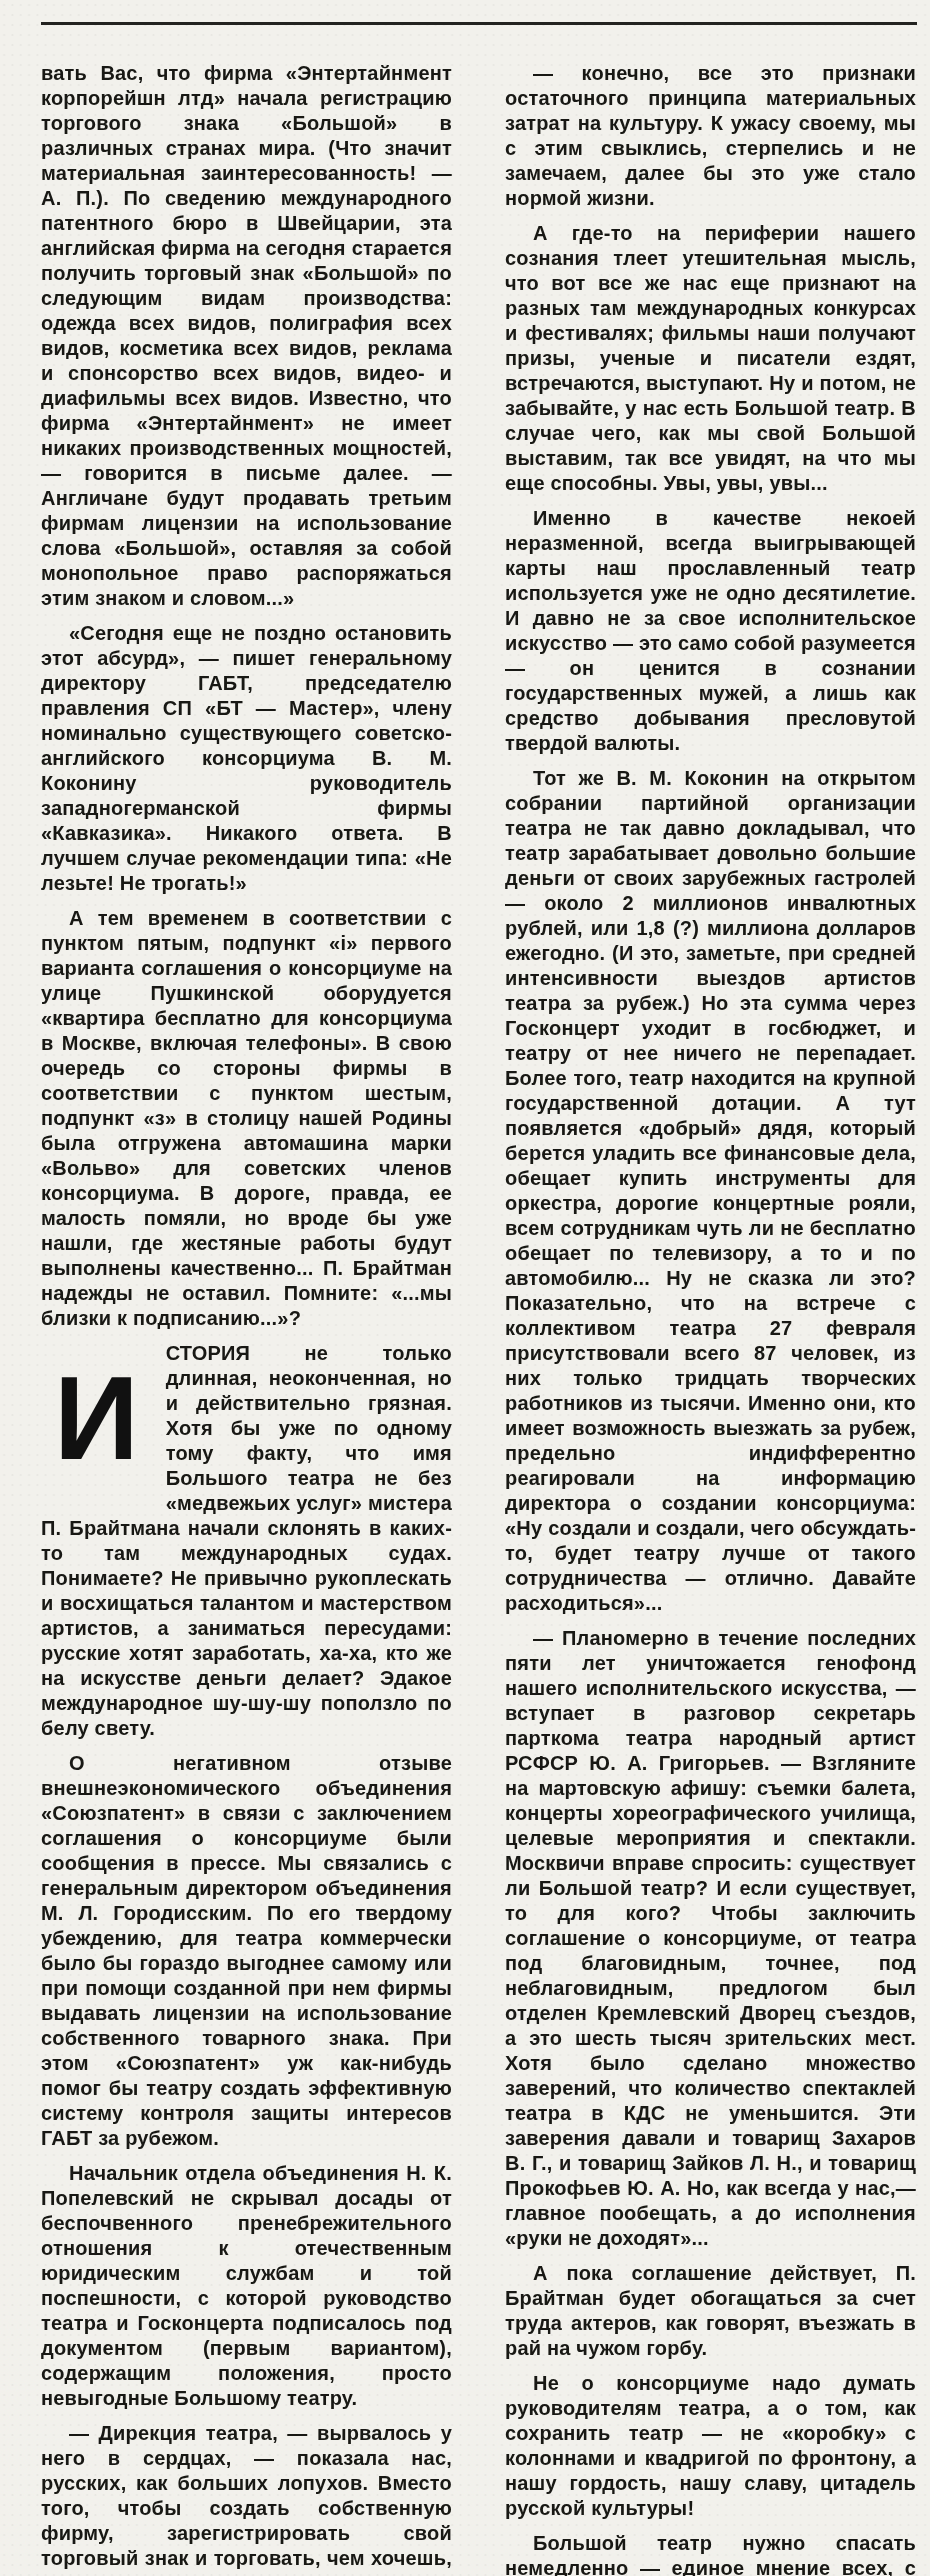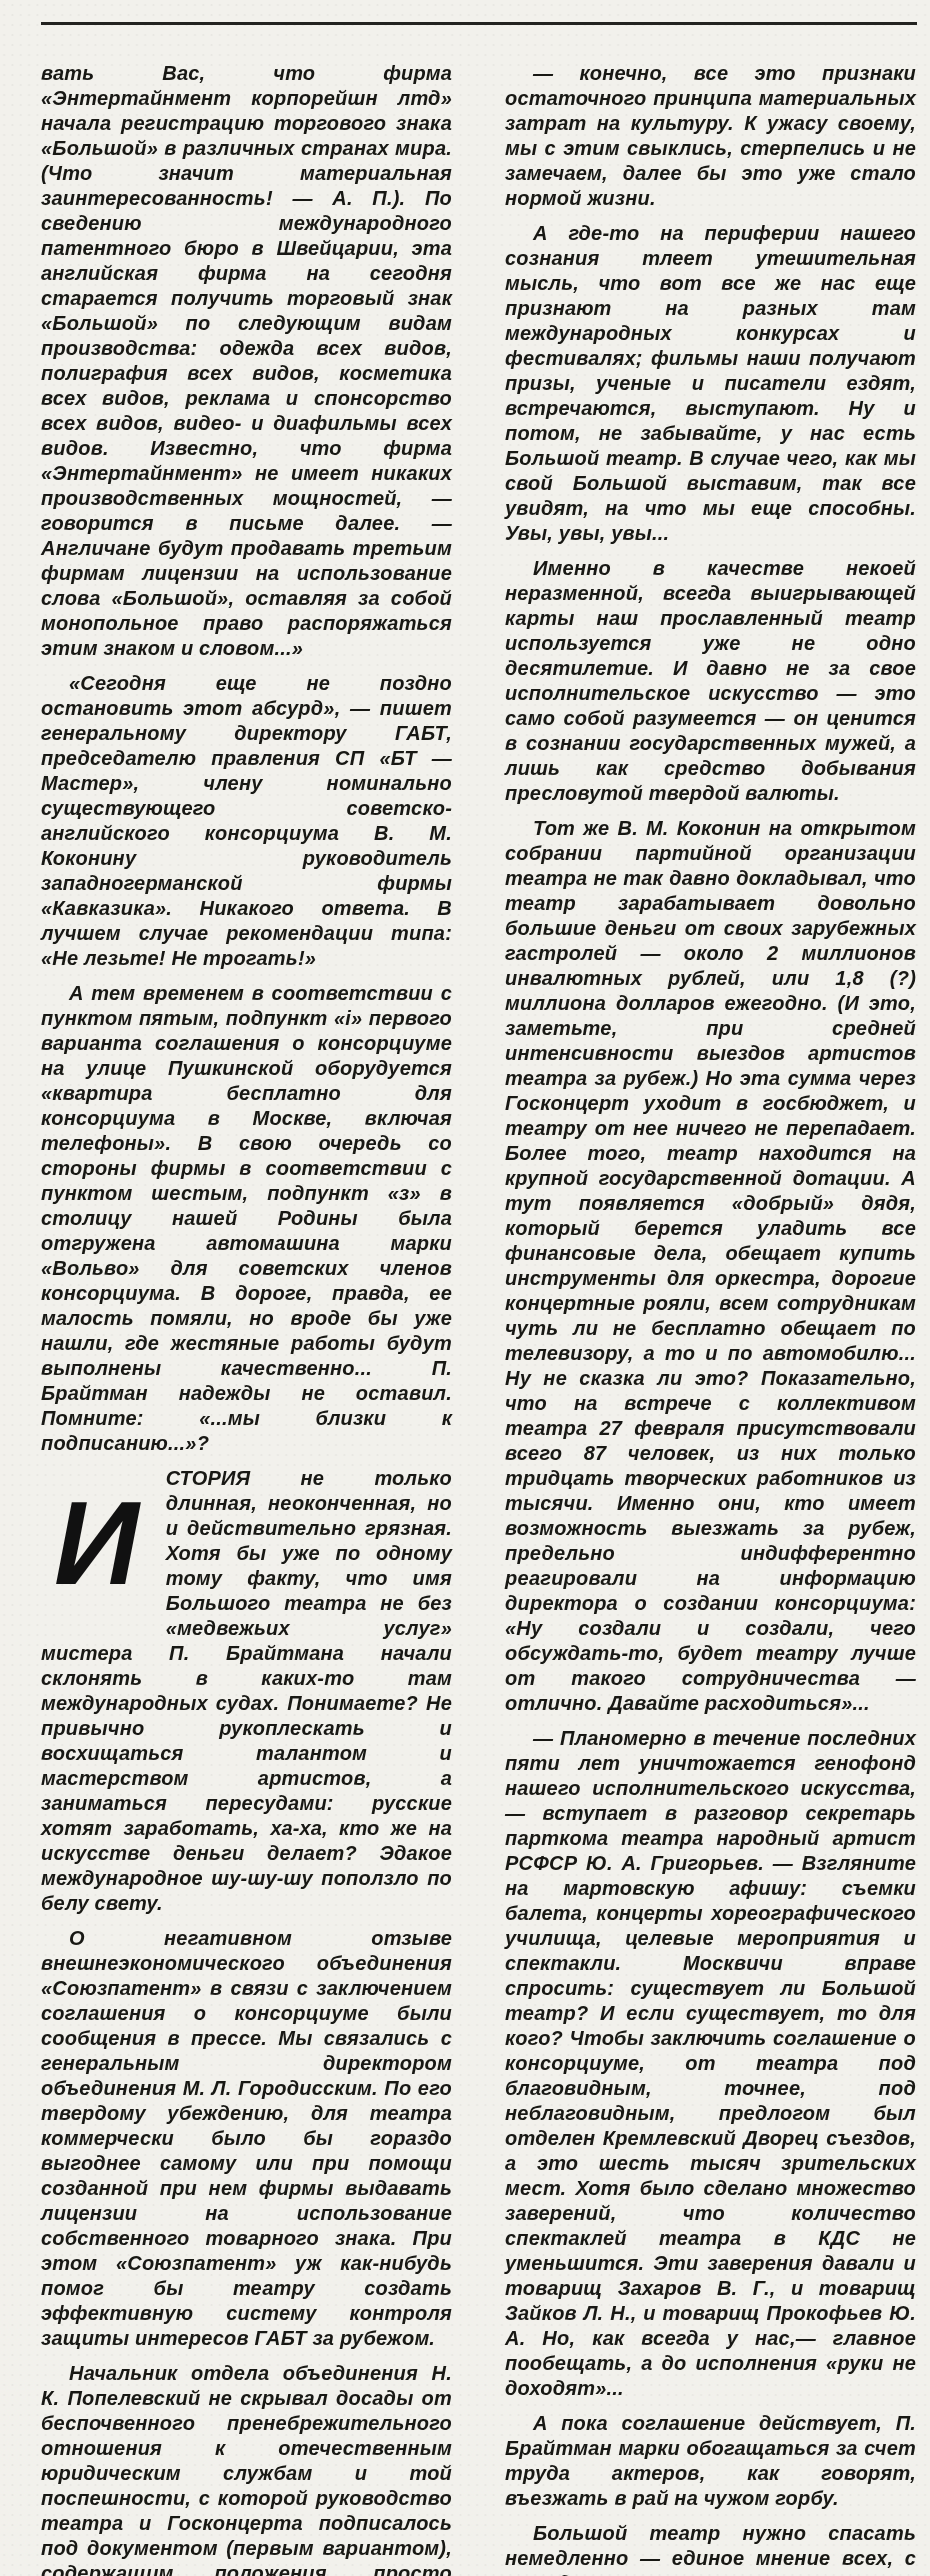--- a/index.html
+++ b/index.html
@@ -5,21 +5,20 @@
   html,body{margin:0;padding:0;background:#d8d6d0;}
   .page{
     position:relative;
     width:930px;height:2576px;
     margin:0 auto;
     background:#f2f1ec;
     background-image:radial-gradient(rgba(20,20,20,0.045) 0.9px, transparent 1.1px);
     background-size:8.3px 10px;
     font-family:"Liberation Sans", sans-serif;
     overflow:hidden;
-    font-style:italic;
   }
   .top-rule{
     position:absolute;top:22px;left:41px;width:876px;height:2.8px;
     background:#232320;
   }
   .cols{
     position:absolute;top:61px;left:41px;width:876px;
     display:flex;gap:53px;
   }
   .col{width:411px;}
@@ -64,20 +63,21 @@
       <p>— Дирекция театра, — вырвалось у него в сердцах, — показала нас, русских, как больших лопухов. Вместо того, чтобы создать собственную фирму, зарегистрировать свой торговый знак и торговать, чем хочешь, мы снова попадаем в унизительную зависимость от заморского дяди...</p>
 
     </div>
 
     <div class="col">
       <p>— конечно, все это признаки остаточного принципа материальных затрат на культуру. К ужасу своему, мы с этим свыклись, стерпелись и не замечаем, далее бы это уже стало нормой жизни.</p>
       <p>А где-то на периферии нашего сознания тлеет утешительная мысль, что вот все же нас еще признают на разных там международных конкурсах и фестивалях; фильмы наши получают призы, ученые и писатели ездят, встречаются, выступают. Ну и потом, не забывайте, у нас есть Большой театр. В случае чего, как мы свой Большой выставим, так все увидят, на что мы еще способны. Увы, увы, увы...</p>
       <p>Именно в качестве некоей неразменной, всегда выигрывающей карты наш прославленный театр используется уже не одно десятилетие. И давно не за свое исполнительское искусство — это само собой разумеется — он ценится в сознании государственных мужей, а лишь как средство добывания пресловутой твердой валюты.</p>
       <p>Тот же В. М. Коконин на открытом собрании партийной организации театра не так давно докладывал, что театр зарабатывает довольно большие деньги от своих зарубежных гастролей — около 2 миллионов инвалютных рублей, или 1,8 (?) миллиона долларов ежегодно. (И это, заметьте, при средней интенсивности выездов артистов театра за рубеж.) Но эта сумма через Госконцерт уходит в госбюджет, и театру от нее ничего не перепадает. Более того, театр находится на крупной государственной дотации. А тут появляется «добрый» дядя, который берется уладить все финансовые дела, обещает купить инструменты для оркестра, дорогие концертные рояли, всем сотрудникам чуть ли не бесплатно обещает по телевизору, а то и по автомобилю... Ну не сказка ли это? Показательно, что на встрече с коллективом театра 27 февраля присутствовали всего 87 человек, из них только тридцать творческих работников из тысячи. Именно они, кто имеет возможность выезжать за рубеж, предельно индифферентно реагировали на информацию директора о создании консорциума: «Ну создали и создали, чего обсуждать-то, будет театру лучше от такого сотрудничества — отлично. Давайте расходиться»...</p>
       <p>— Планомерно в течение последних пяти лет уничтожается генофонд нашего исполнительского искусства, — вступает в разговор секретарь парткома театра народный артист РСФСР Ю. А. Григорьев. — Взгляните на мартовскую афишу: съемки балета, концерты хореографического училища, целевые мероприятия и спектакли. Москвичи вправе спросить: существует ли Большой театр? И если существует, то для кого? Чтобы заключить соглашение о консорциуме, от театра под благовидным, точнее, под неблаговидным, предлогом был отделен Кремлевский Дворец съездов, а это шесть тысяч зрительских мест. Хотя было сделано множество заверений, что количество спектаклей театра в КДС не уменьшится. Эти заверения давали и товарищ Захаров В. Г., и товарищ Зайков Л. Н., и товарищ Прокофьев Ю. А. Но, как всегда у нас,— главное пообещать, а до исполнения «руки не доходят»...</p>
-      <p>А пока соглашение действует, П. Брайтман марки обогащаться за счет труда актеров, как говорят, въезжать в рай на чужом горбу.</p>
+      <p>А пока соглашение действует, П. Брайтман будет обогащаться за счет труда актеров, как говорят, въезжать в рай на чужом горбу.</p>
+      <p>Не о консорциуме надо думать руководителям театра, а о том, как сохранить театр — не «коробку» с колоннами и квадригой по фронтону, а нашу гордость, нашу славу, цитадель русской культуры!</p>
       <p>Большой театр нужно спасать немедленно — единое мнение всех, с кем удалось встретиться.</p>
 
     </div>
 
   </div>
 </div>
 
 
 </body></html>

